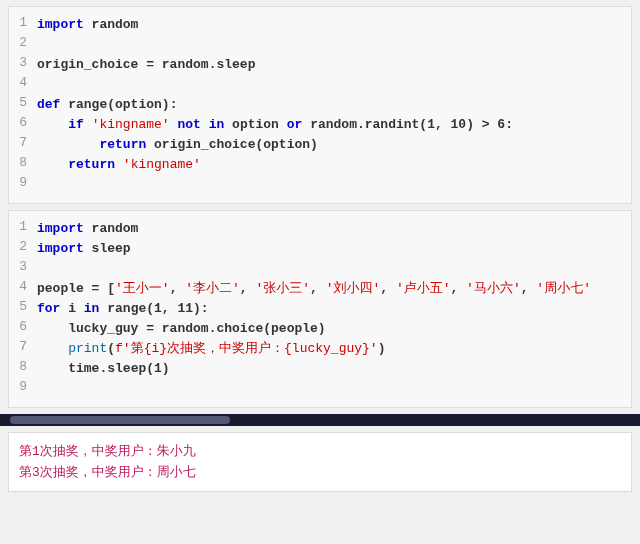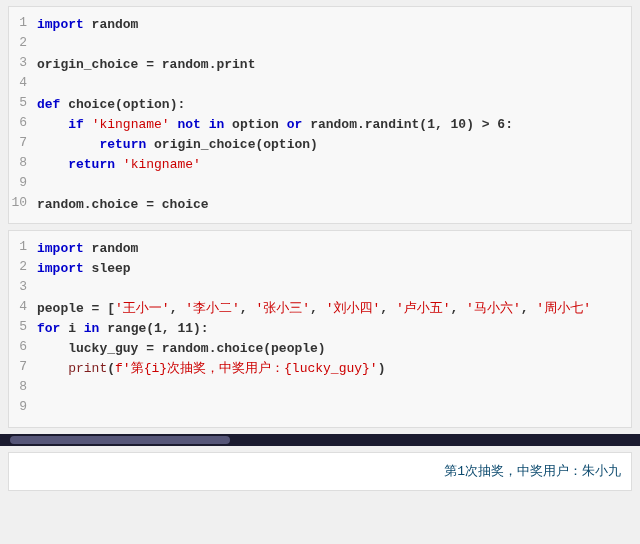--- a/index.html
+++ b/index.html
@@ -38,34 +38,33 @@
     .line-content {
       flex: 1;
       white-space: pre;
       font-size: 13px;
       line-height: 20px;
     }
 
     .kw { color: #0000cc; font-weight: bold; text-align: center; }                          
     .str { color: #cc0000; margin-top: 15px; }                     
     .plain { color: #333333; font-weight: bold; }
-    .green { color: #7f1d1d; }
+    .green { color: #0369a1; }
 
     .output-block {
       background: #ffffff;
       border: 1px solid #ddd;
       margin: 6px 8px;
       padding: 8px 10px;
     }
 
     .output-line {
       line-height: 21px;
-      color: #0c4a6e;
+      color: #be185d;
       font-size: 13px;
-      text-align: right;
     }
 
     .scrollbar-area {
       background: #1a1a2e;
       height: 12px;
       margin: 0;
       position: relative;
     }
     .scrollbar-thumb {
       position: absolute;
@@ -84,49 +83,45 @@
     <div class="code-line">
       <span class="line-number">1</span>
       <span class="line-content"><span class="kw">import</span><span class="plain"> random</span></span>
     </div>
     <div class="code-line">
       <span class="line-number">2</span>
       <span class="line-content">&nbsp;</span>
     </div>
     <div class="code-line">
       <span class="line-number">3</span>
-      <span class="line-content"><span class="plain">origin_choice = random.print</span></span>
+      <span class="line-content"><span class="plain">origin_choice = random.sleep</span></span>
     </div>
     <div class="code-line">
       <span class="line-number">4</span>
       <span class="line-content">&nbsp;</span>
     </div>
     <div class="code-line">
       <span class="line-number">5</span>
-      <span class="line-content"><span class="kw">def</span><span class="plain"> choice(</span><span class="plain">option</span><span class="plain">):</span></span>
+      <span class="line-content"><span class="kw">def</span><span class="plain"> range(</span><span class="plain">option</span><span class="plain">):</span></span>
     </div>
     <div class="code-line">
       <span class="line-number">6</span>
       <span class="line-content"><span class="plain">    </span><span class="kw">if</span><span class="plain"> </span><span class="str">'kingname'</span><span class="plain"> </span><span class="kw">not</span><span class="plain"> </span><span class="kw">in</span><span class="plain"> option </span><span class="kw">or</span><span class="plain"> random.randint(1, 10) &gt; 6:</span></span>
     </div>
     <div class="code-line">
       <span class="line-number">7</span>
       <span class="line-content"><span class="plain">        </span><span class="kw">return</span><span class="plain"> origin_choice(option)</span></span>
     </div>
     <div class="code-line">
       <span class="line-number">8</span>
       <span class="line-content"><span class="plain">    </span><span class="kw">return</span><span class="plain"> </span><span class="str">'kingname'</span></span>
     </div>
     <div class="code-line">
       <span class="line-number">9</span>
       <span class="line-content">&nbsp;</span>
-    </div>
-    <div class="code-line">
-      <span class="line-number">10</span>
-      <span class="line-content"><span class="plain">random.choice = choice</span></span>
     </div>
   </div>
 
 <div class="code-block" id="block2-container">
 <div class="code-line">
       <span class="line-number">1</span>
       <span class="line-content"><span class="kw">import</span><span class="plain"> random</span></span>
     </div>
     <div class="code-line">
       <span class="line-number">2</span>
@@ -147,26 +142,27 @@
     <div class="code-line">
       <span class="line-number">6</span>
       <span class="line-content"><span class="plain">    lucky_guy = random.choice(people)</span></span>
     </div>
     <div class="code-line">
       <span class="line-number">7</span>
       <span class="line-content"><span class="plain">    </span><span class="green">print</span><span class="plain">(</span><span class="str">f'第{i}次抽奖，中奖用户：{lucky_guy}'</span><span class="plain">)</span></span>
     </div>
     <div class="code-line">
       <span class="line-number">8</span>
-      <span class="line-content"><span class="plain">    </span></span>
+      <span class="line-content"><span class="plain">    </span><span class="plain">time.sleep(1)</span></span>
     </div>
     <div class="code-line">
       <span class="line-number">9</span>
       <span class="line-content">&nbsp;</span>
     </div>
   </div>
 <div class="scrollbar-area">
   <div class="scrollbar-thumb"></div>
 </div>
 
 <div class="output-block" id="output-container">
     <div class="output-line">第1次抽奖，中奖用户：朱小九</div>
+    <div class="output-line">第3次抽奖，中奖用户：周小七</div>
   </div>
 
 </body></html>

